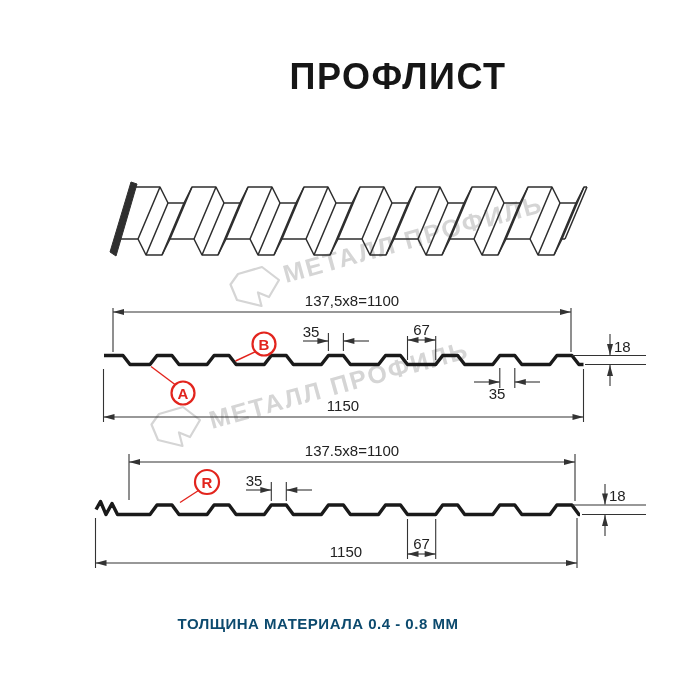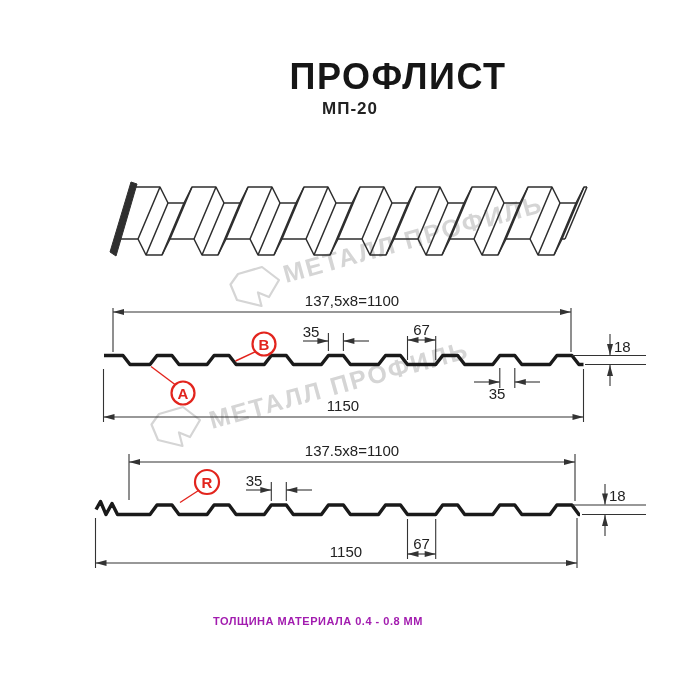--- a/index.html
+++ b/index.html
@@ -3,34 +3,33 @@
 <meta charset="utf-8">
 <style>
   html,body{margin:0;padding:0;background:#fff;}
   .page{position:relative;width:700px;height:700px;background:#ffffff;overflow:hidden;
         font-family:"Liberation Sans","DejaVu Sans",sans-serif;}
   .title{position:absolute;top:56px;left:0;width:700px;text-align:center;
          font-size:36px;font-weight:bold;letter-spacing:1.5px;color:#161616;margin-left:48px;}
   .subtitle{position:absolute;top:99px;left:0;width:700px;text-align:center;
             font-size:17px;font-weight:bold;letter-spacing:1px;color:#222;}
   .footer{position:absolute;top:615px;left:0;width:636px;text-align:center;
-          font-size:11px;font-weight:bold;letter-spacing:0.5px;color:#a21caf;}
+          font-size:15px;font-weight:bold;letter-spacing:0.5px;color:#0c4a6e;}
   svg.canvas{position:absolute;left:0;top:0;width:700px;height:700px;}
   svg text{font-family:"Liberation Sans","DejaVu Sans",sans-serif;}
   .dim-text{font-size:15px;fill:#222;}
   .red-letter{font-size:15px;font-weight:bold;}
   .wm-text{font-size:25px;font-weight:bold;letter-spacing:2px;}
 </style>
 </head>
 <body>
 
 <div class="page">
 
   <div class="title">ПРОФЛИСТ</div>
-  <div class="subtitle">МП-20</div>
 
   <svg class="canvas" viewBox="0 0 700 700">
     <defs>
       <marker id="ah" markerWidth="13" markerHeight="9" refX="11.5" refY="4" orient="auto-start-reverse" markerUnits="userSpaceOnUse">
         <path d="M0.5,1 L11.5,4 L0.5,7 Z" fill="#333"></path>
       </marker>
     </defs>
 
     <g>
       <path d="M238,274 L262,267 L279,280 L269,297 L258,292.5 L261.5,306 L237,300 L230.5,284.5 Z" fill="none" stroke-width="2.2" stroke-linejoin="round" stroke="#d5d5d5"></path>

